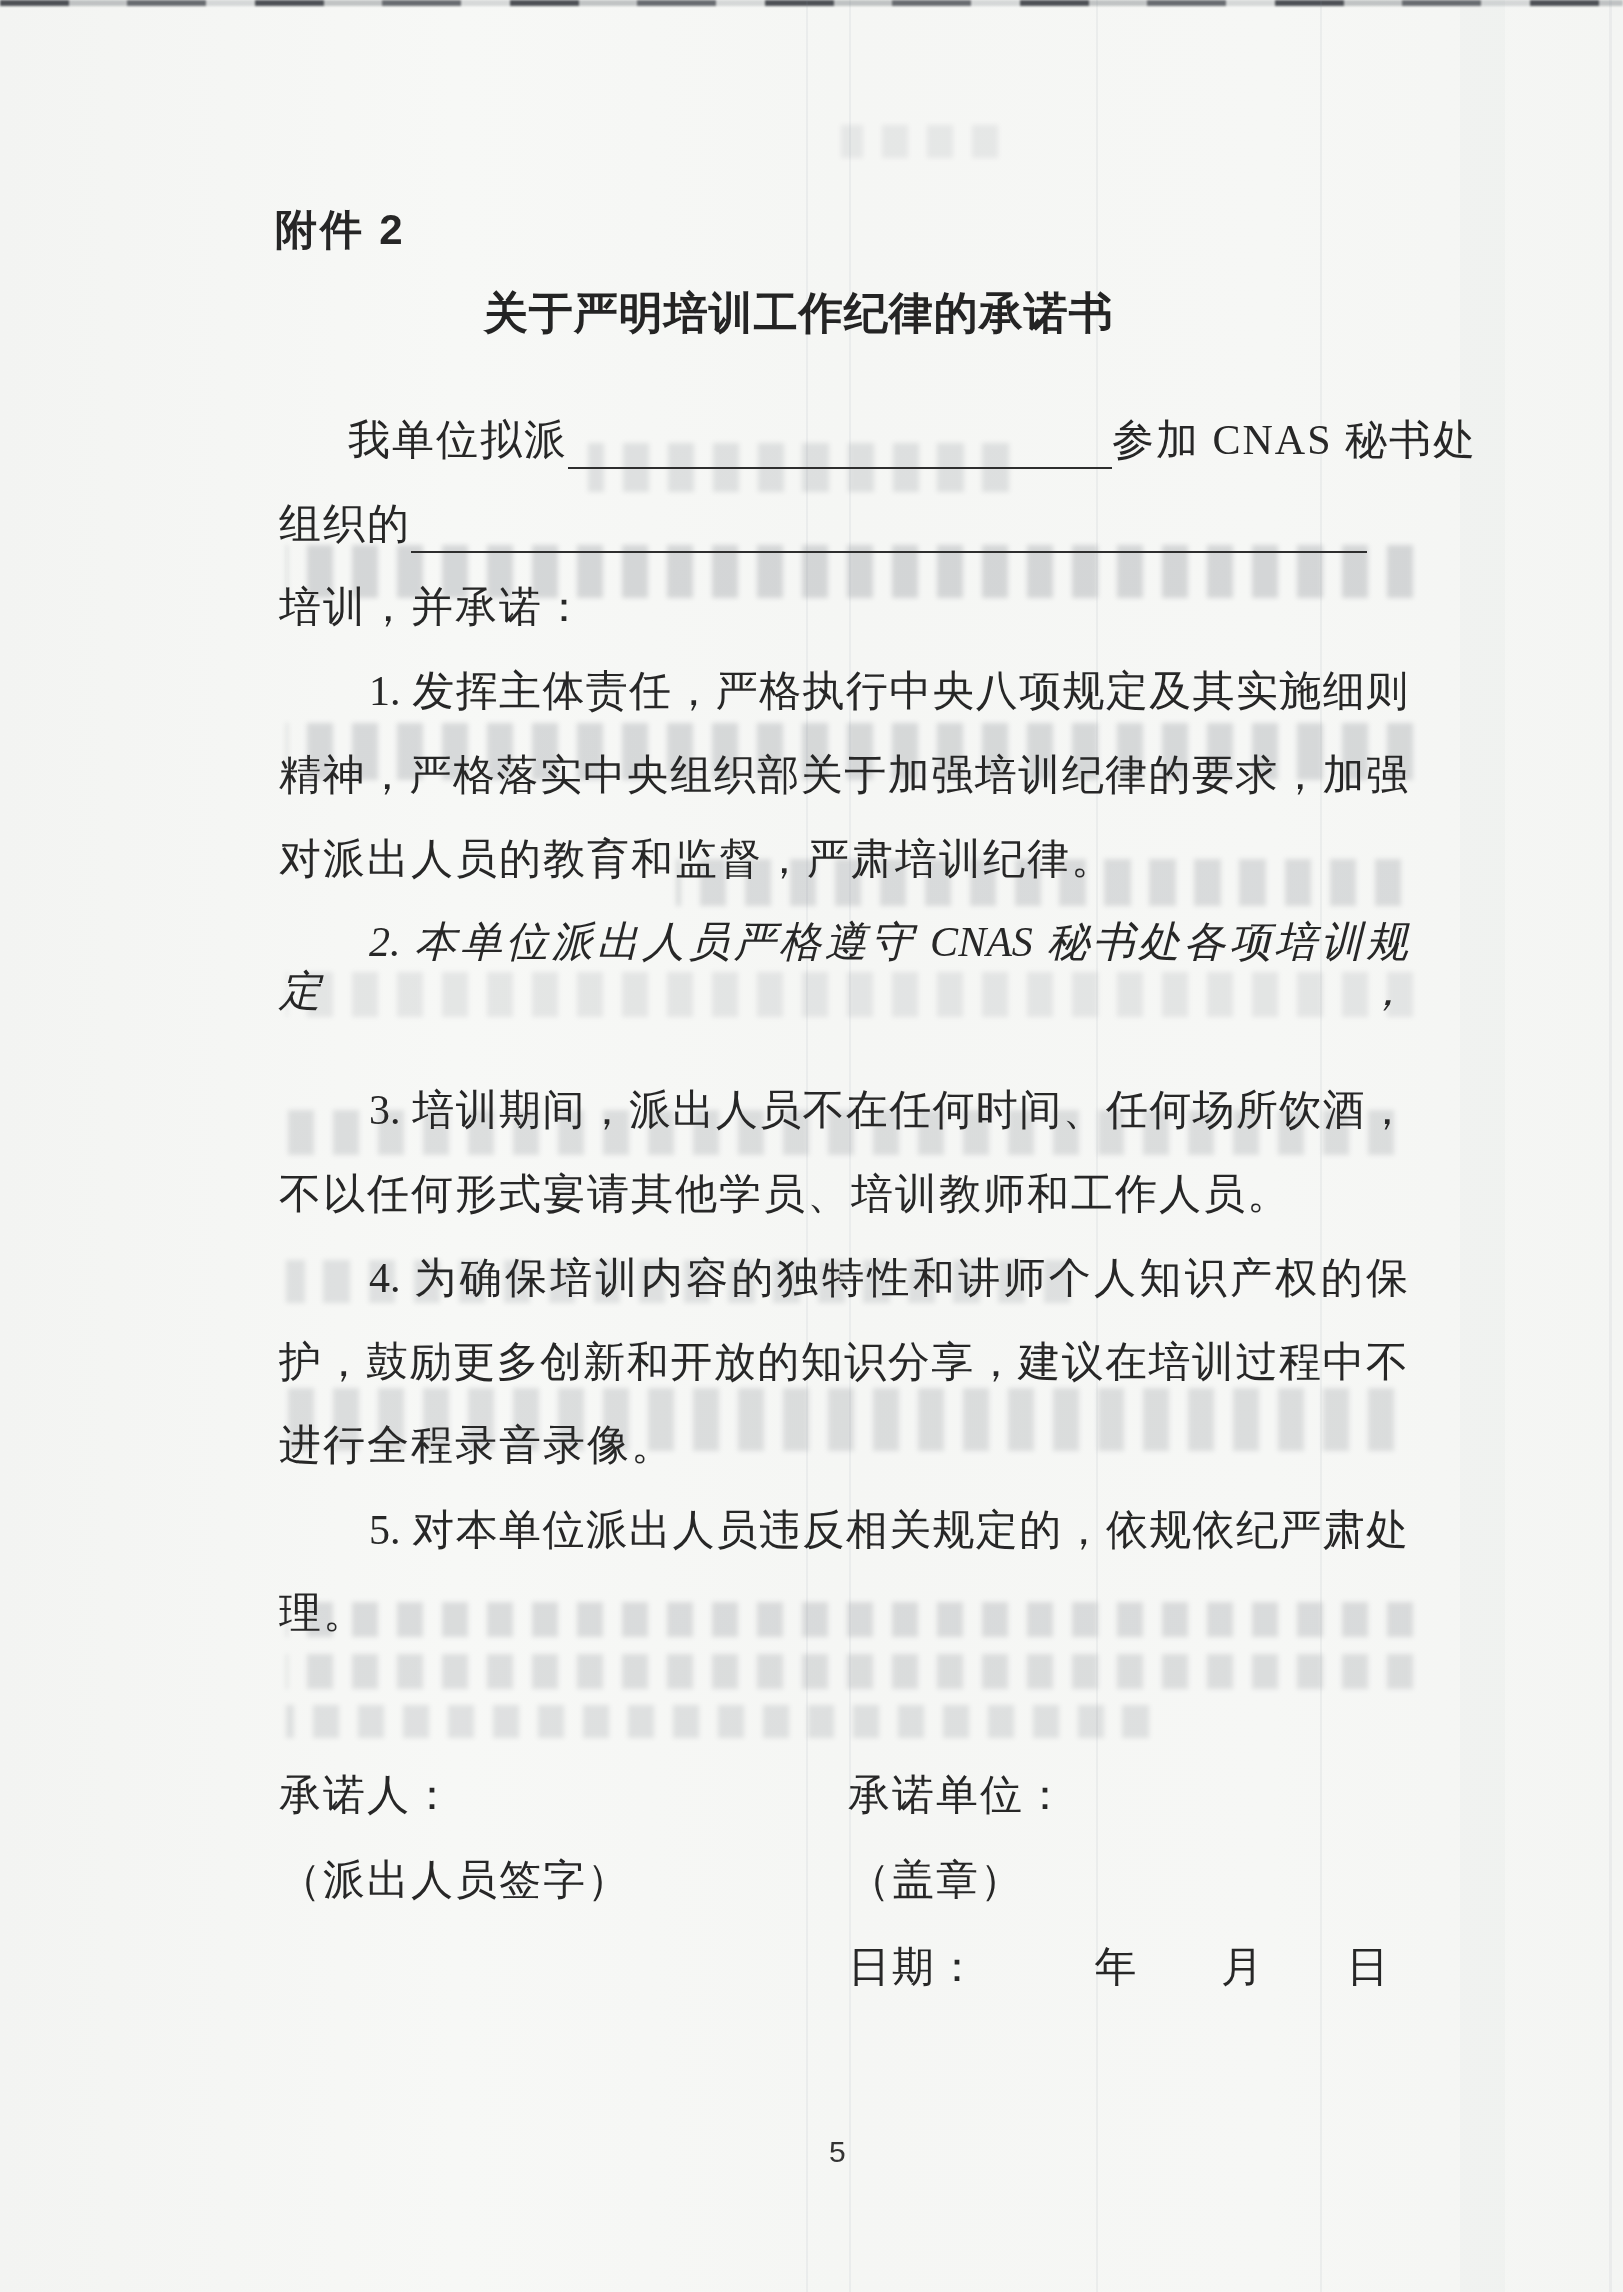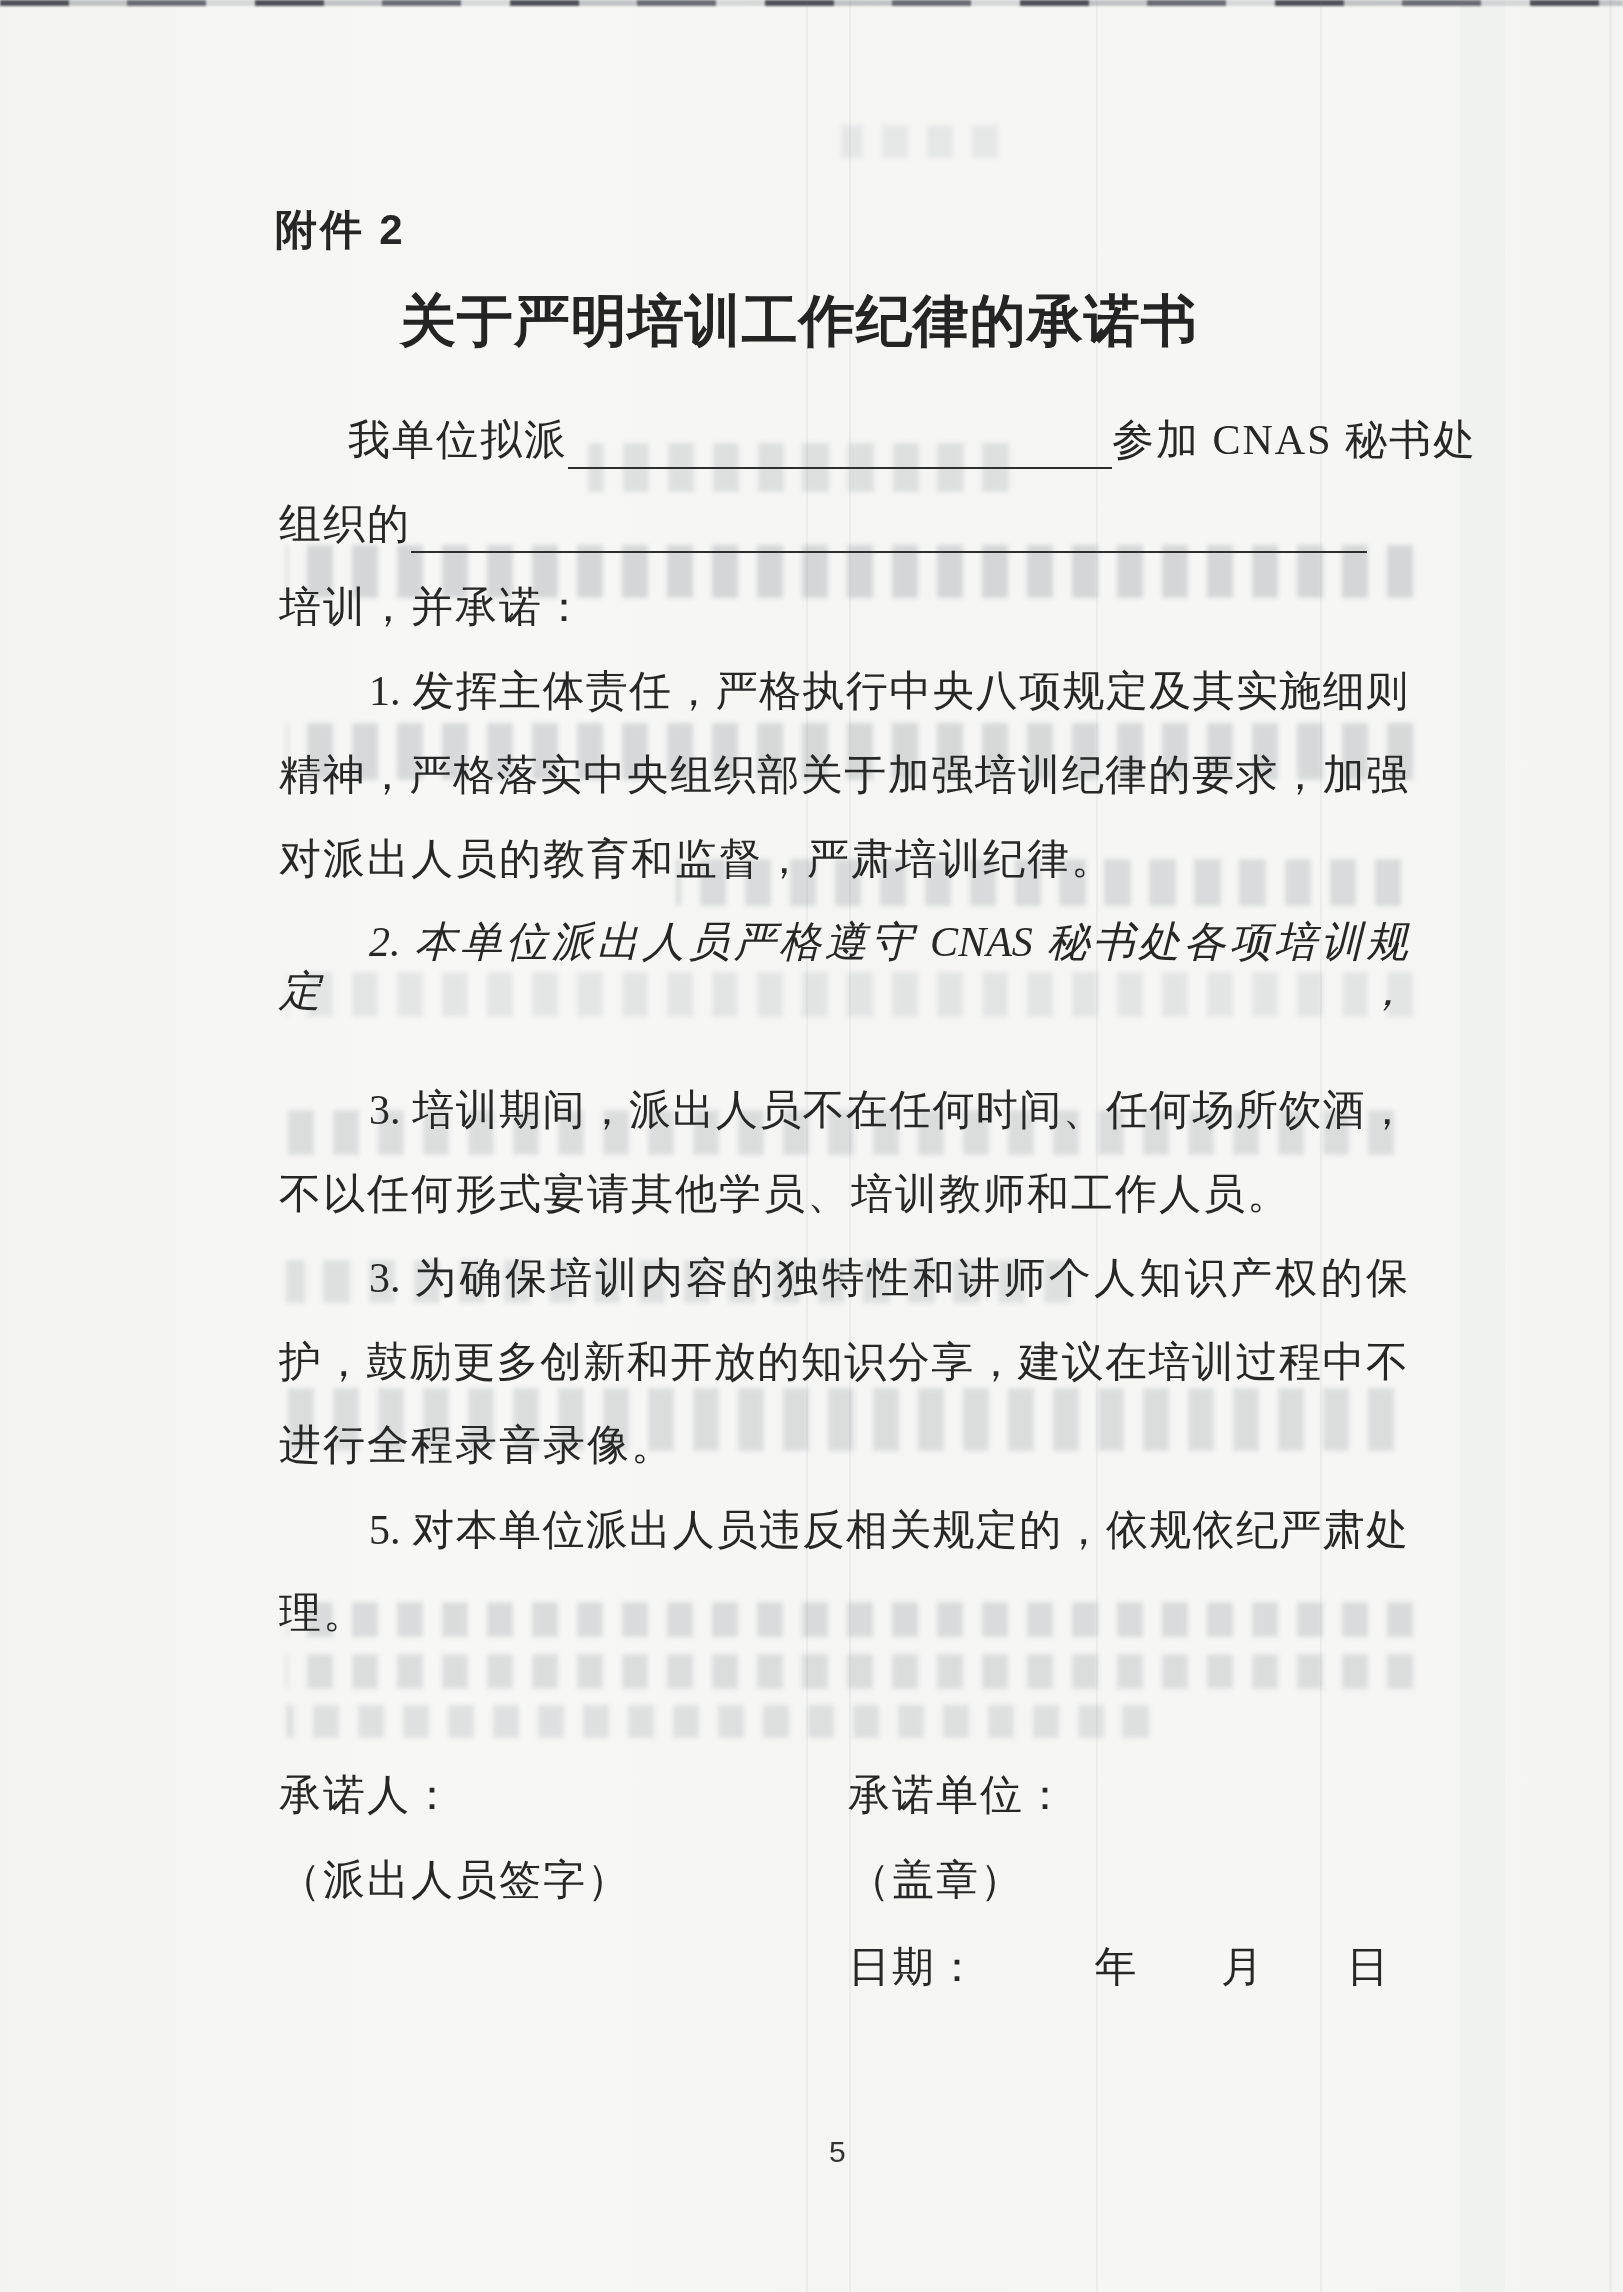--- a/index.html
+++ b/index.html
@@ -24,21 +24,21 @@
   .ghost{
     position:absolute;
     background:repeating-linear-gradient(90deg, rgba(108,114,124,.38) 0 26.5px, rgba(108,114,124,0) 26.5px 45px);
     filter:blur(2.9px);
     transform:scaleX(-1);
   }
   
   .att{position:absolute;left:275px;top:202px;font-size:42px;font-weight:700;
        font-family:"Liberation Sans","DejaVu Sans",sans-serif;letter-spacing:2.9px;color:#262626;}
   .title{position:absolute;left:9.8px;top:284px;width:1578px;text-align:center;
-       font-size:56px;font-weight:700;font-family:"Liberation Sans","DejaVu Sans",sans-serif;
+       font-size:44px;font-weight:700;font-family:"Liberation Sans","DejaVu Sans",sans-serif;
        letter-spacing:1px;color:#242424;}
   .line{position:absolute;left:279px;width:1129px;font-size:42px;line-height:49px;
        letter-spacing:2px;white-space:nowrap;color:#272727;}
   .jf{white-space:normal;letter-spacing:0;text-align:justify;text-align-last:justify;}
   .ind{text-indent:90px;}
   .fill{display:flex;}
   .fill .blank{flex:1;border-bottom:2.9px solid #2e2e2e;margin-bottom:-3.9px;}
   .gap-right{margin-right:41px;}
   .sig{position:absolute;font-size:42px;letter-spacing:2px;white-space:nowrap;color:#272727;}
   .pageno{position:absolute;left:829px;top:2135px;font-size:30px;color:#333;
@@ -83,21 +83,21 @@
     <span class="blank gap-right"></span>
   </div>
   <div class="line" style="top:583px;">培训，并承诺：</div>
 
   <div class="line jf ind" style="top:667px;">1. 发挥主体责任，严格执行中央八项规定及其实施细则</div>
   <div class="line jf" style="top:751px;">精神，严格落实中央组织部关于加强培训纪律的要求，加强</div>
   <div class="line" style="top:835px;">对派出人员的教育和监督，严肃培训纪律。</div>
   <div class="line jf ind" style="top:918px;font-style:italic;">2. 本单位派出人员严格遵守 CNAS 秘书处各项培训规定，</div>
   <div class="line jf ind" style="top:1086px;">3. 培训期间，派出人员不在任何时间、任何场所饮酒，</div>
   <div class="line" style="top:1170px;">不以任何形式宴请其他学员、培训教师和工作人员。</div>
-  <div class="line jf ind" style="top:1254px;">3. 为确保培训内容的独特性和讲师个人知识产权的保</div>
+  <div class="line jf ind" style="top:1254px;">4. 为确保培训内容的独特性和讲师个人知识产权的保</div>
   <div class="line jf" style="top:1338px;">护，鼓励更多创新和开放的知识分享，建议在培训过程中不</div>
   <div class="line" style="top:1421px;">进行全程录音录像。</div>
   <div class="line jf ind" style="top:1506px;">5. 对本单位派出人员违反相关规定的，依规依纪严肃处</div>
   <div class="line" style="top:1589px;">理。</div>
 
   <div class="sig" style="left:279px;top:1767px;">承诺人：</div>
   <div class="sig" style="left:848px;top:1767px;">承诺单位：</div>
   <div class="sig" style="left:279px;top:1852px;">（派出人员签字）</div>
   <div class="sig" style="left:848px;top:1852px;">（盖章）</div>
   <div class="sig" style="left:848px;top:1939px;">

